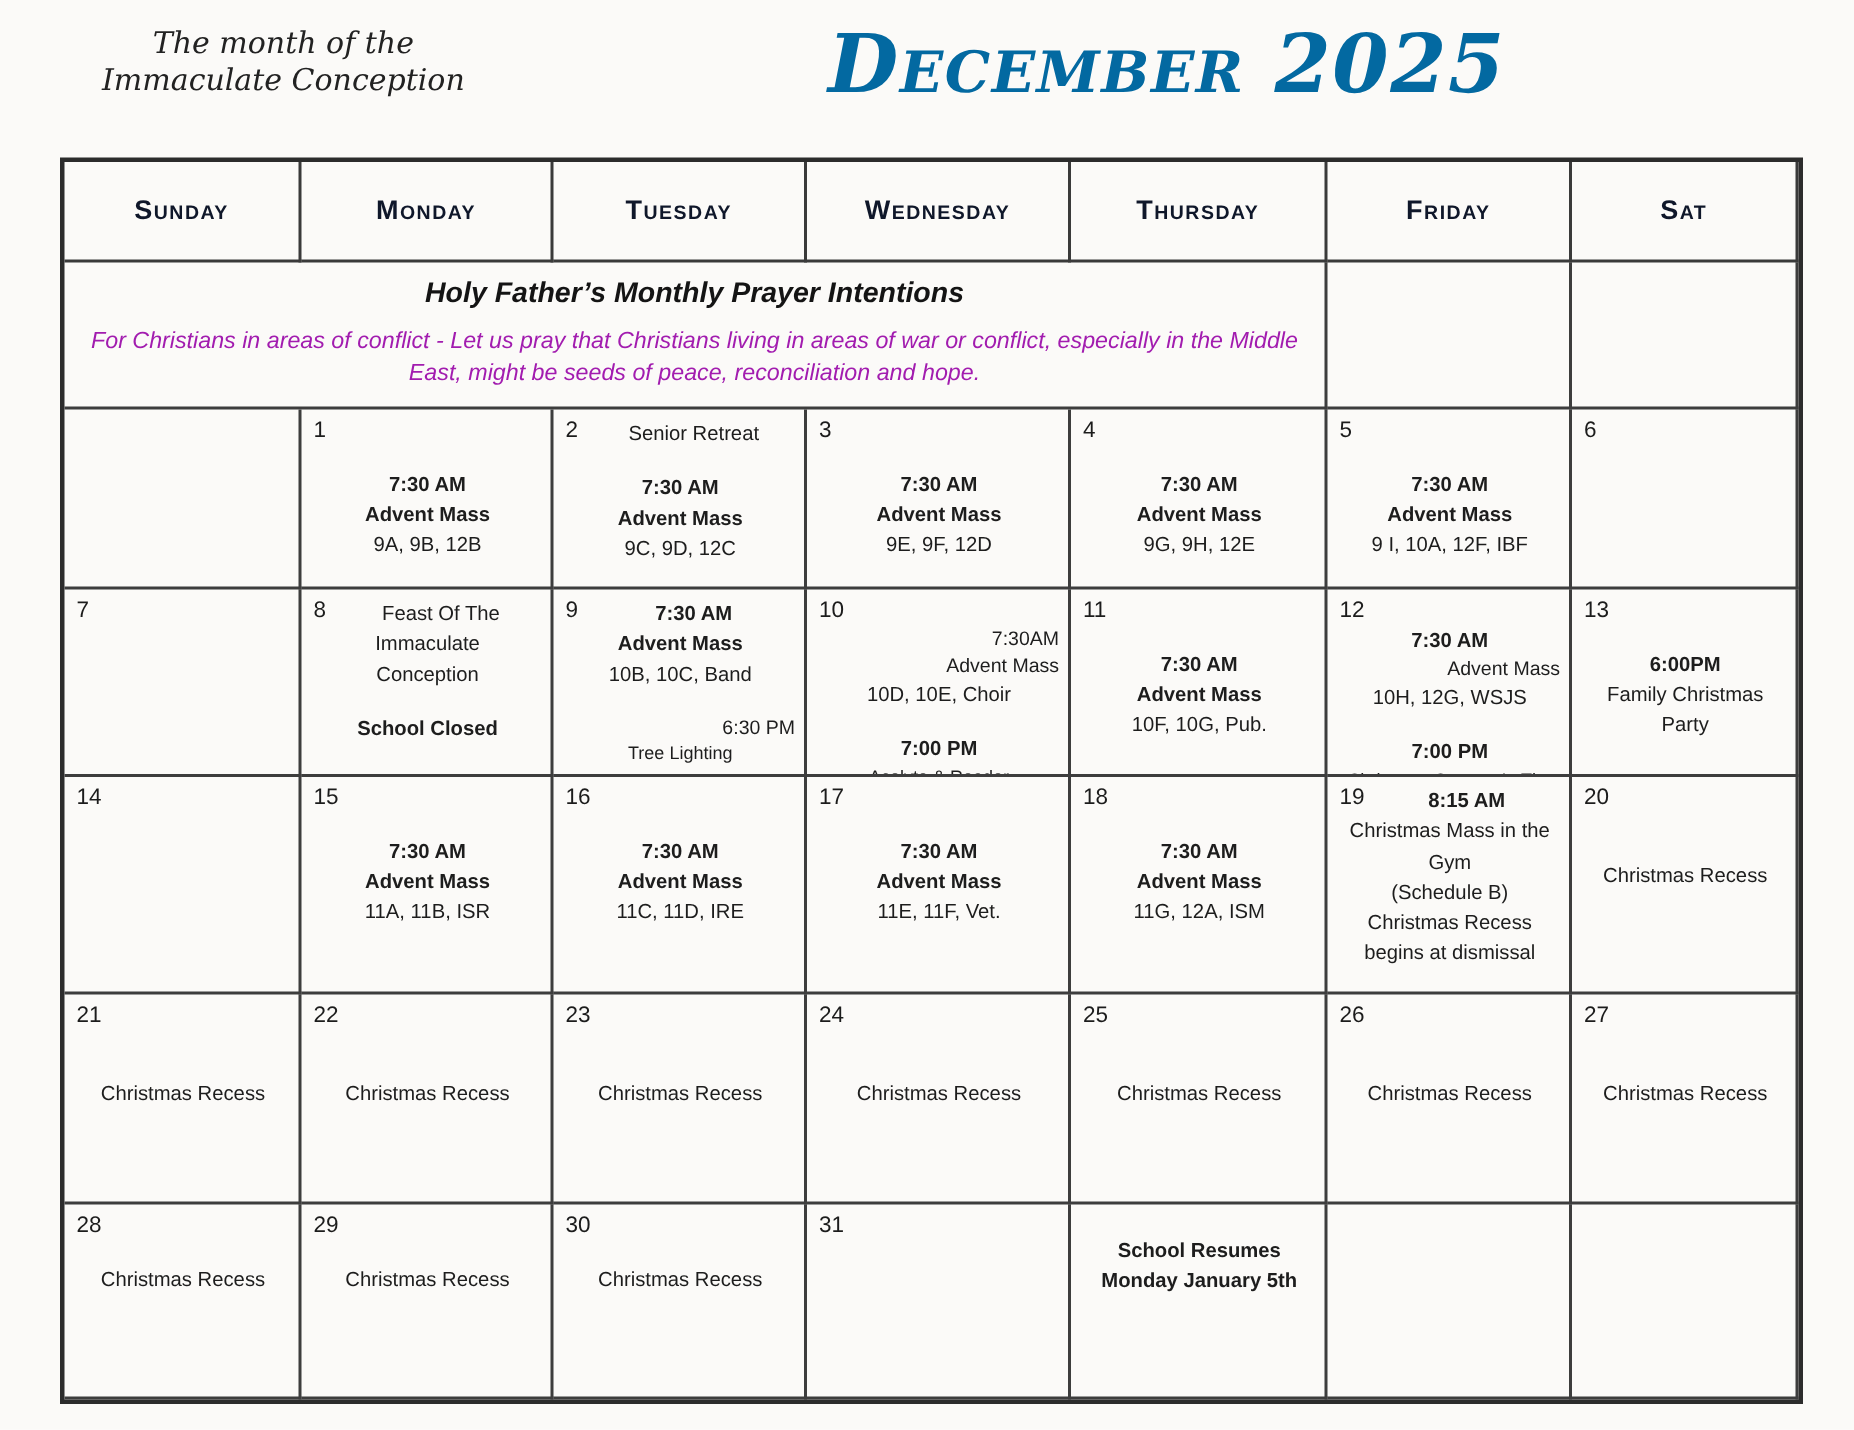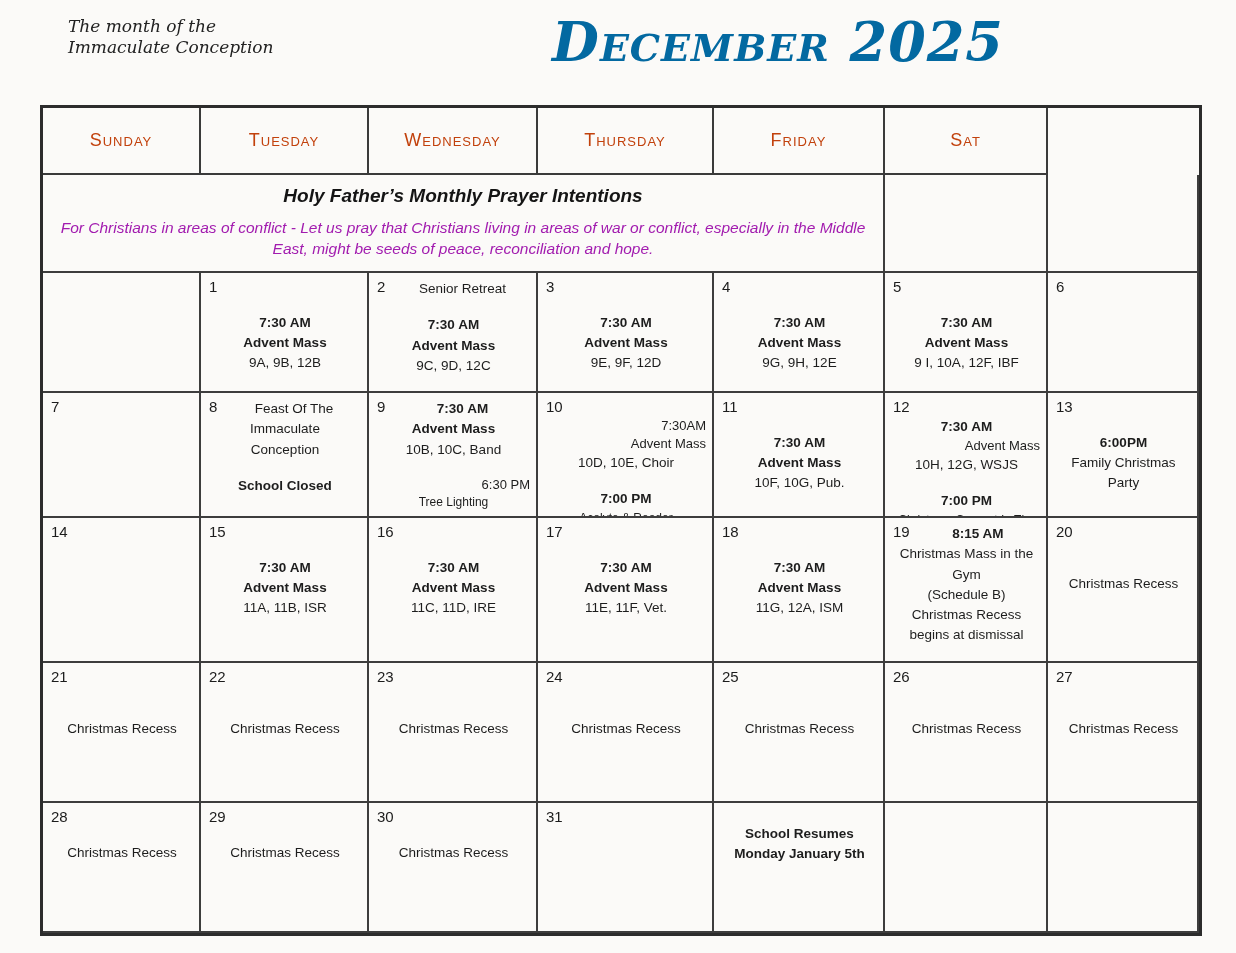--- a/index.html
+++ b/index.html
@@ -11,44 +11,44 @@
     position: relative;
   }
   .page {
     position:absolute; inset:0;
     background: var(--paper, #fbfaf8);
   }
   
   .month-subtitle {
     position:absolute; left:68px; top:16px;
     font-family:"DejaVu Serif", serif;
-    font-style:italic; font-size:17px; line-height:1.25;
-    color:#222; white-space:pre-line;
+    font-style:italic; font-size:20px; line-height:1.25;
+    color:#222; white-space:pre-line;text-align:center;
   }
   .month-title {
     position:absolute; left:468px; top:10px; width:620px;
     font-family:"DejaVu Serif", serif;
     font-style:italic; font-weight:bold; font-size:54px;
     font-variant:small-caps; letter-spacing:1px; white-space:nowrap;
     color:#0369a1; text-align:center;
   }
   
   .calendar {
     position:absolute; left:40px; top:105px;
     display:grid;
     grid-template-columns:158px 168px 169px 176px 171px 163px 151px;
     grid-template-rows:67px 98px 120px 125px 145px 140px 130px;
     border:3px solid #2c2c2c;
     background:var(--paper,#fbfaf8);
   }
   .hcell {
     border-right:2px solid #3a3a3a; border-bottom:2px solid #3a3a3a;
     display:flex; align-items:center; justify-content:center;
-    font-weight:normal; font-size:18px; font-variant:small-caps;
-    letter-spacing:1px; color:#c2410c;
+    font-weight:bold; font-size:18px; font-variant:small-caps;
+    letter-spacing:1px; color:#0f172a;
   }
   .cell {
     border-right:2px solid #3d3d3d; border-bottom:2px solid #3d3d3d;
     padding:5px 6px 3px 8px; overflow:hidden;
     font-size:13.5px;
   }
   .prayer-cell {
     grid-column:1 / span 5;
     border-right:2px solid #3d3d3d; border-bottom:2px solid #3d3d3d;
     padding:10px 10px 14px 10px; text-align:center;
@@ -66,20 +66,21 @@
   .blank { height:16px; }
 </style>
 </head>
 <body>
 
 <div class="page">
   <div class="month-subtitle"><span>The month of the</span><br><span>Immaculate Conception</span></div>
   <div class="month-title">December 2025</div>
   <div class="calendar" id="calendar-grid">
       <div class="hcell">Sunday</div>
+      <div class="hcell">Monday</div>
       <div class="hcell">Tuesday</div>
       <div class="hcell">Wednesday</div>
       <div class="hcell">Thursday</div>
       <div class="hcell">Friday</div>
       <div class="hcell">Sat</div>
       <div class="prayer-cell">
         <div class="prayer-title">Holy Father’s Monthly Prayer Intentions</div>
         <div class="prayer-body">
           <div>For Christians in areas of conflict - Let us pray that Christians living in areas of war or conflict, especially in the Middle</div>
           <div>East, might be seeds of peace, reconciliation and hope.</div>

